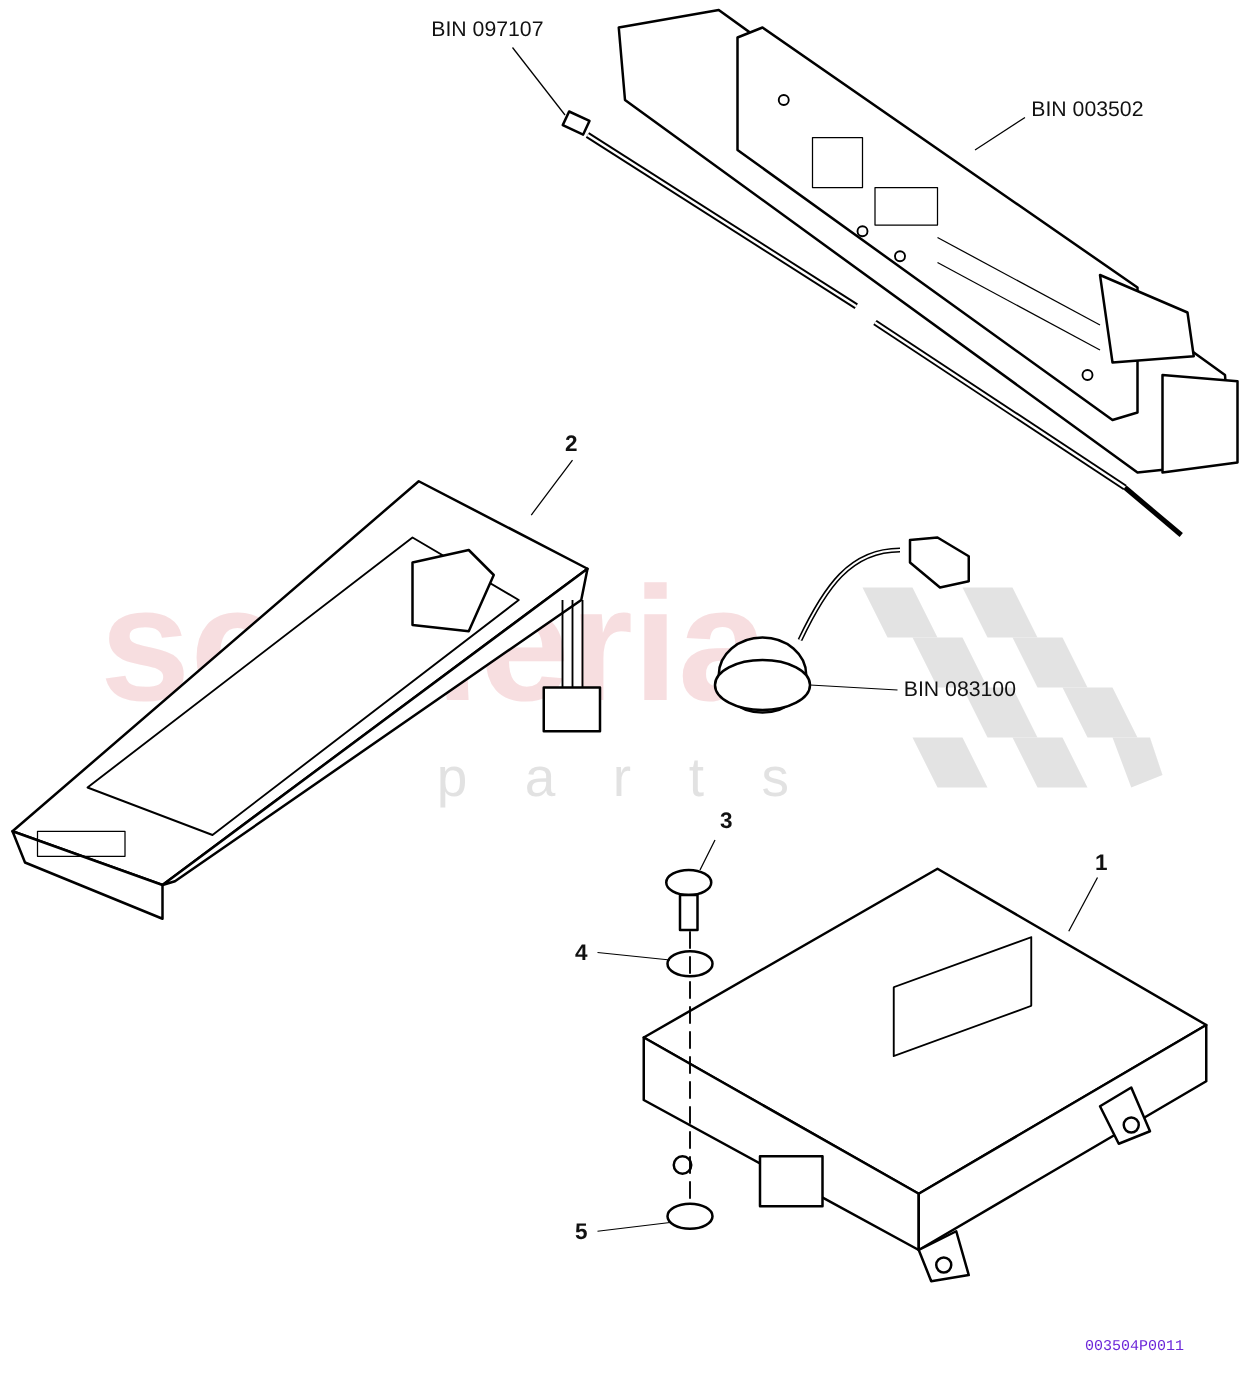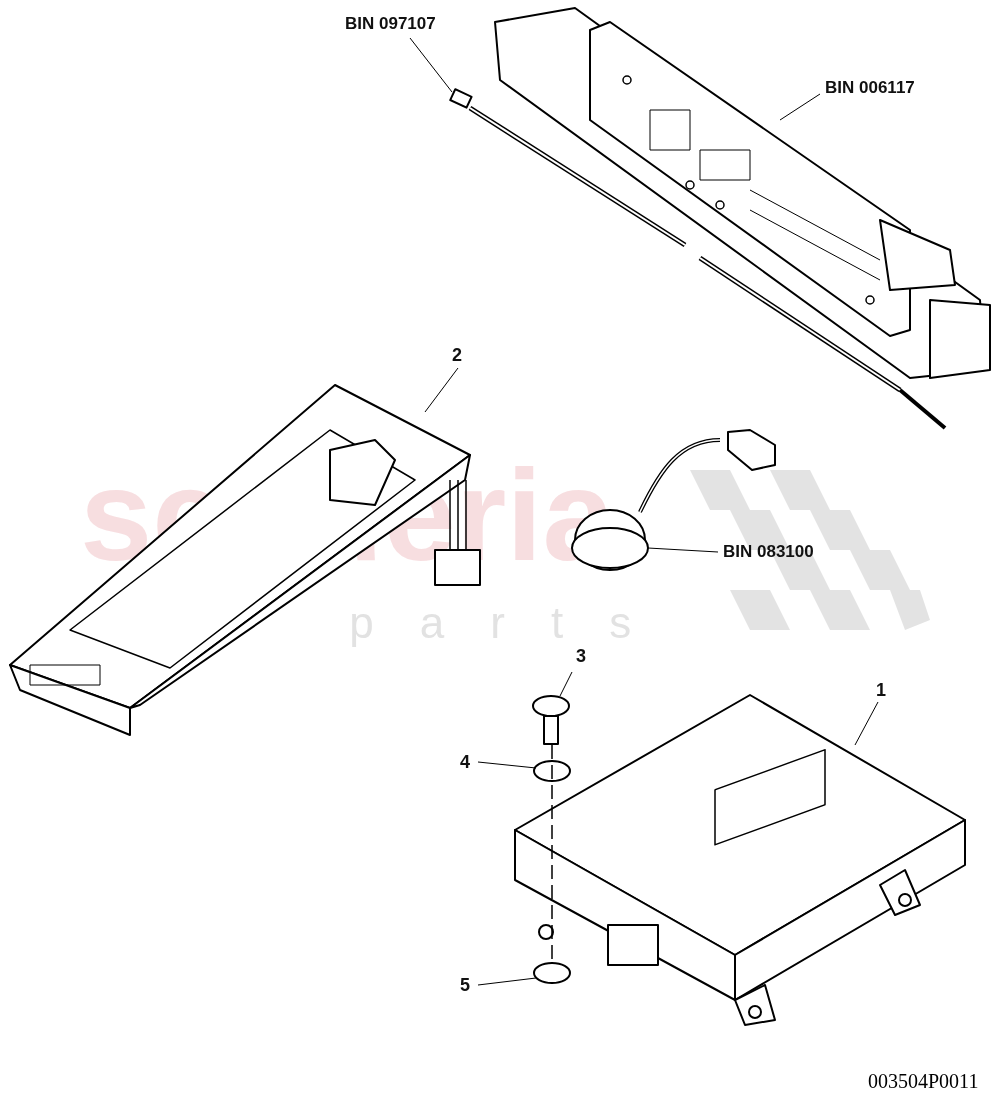--- a/index.html
+++ b/index.html
@@ -1,24 +1,24 @@
 <!DOCTYPE html>
 <html><head>
 <meta charset="utf-8">
 <style>
   html, body { margin: 0; padding: 0; background: #ffffff; }
   body { width: 1004px; height: 1100px; position: relative; overflow: hidden;
          font-family: "Liberation Sans", sans-serif; }
   svg.diagram { position: absolute; left: 0; top: 0; }
-  .lbl { position: absolute; font-weight: bold; font-size: 17px; color: #111;
+  .lbl { position: absolute; font-weight: normal; font-size: 17px; color: #111;
          font-family: "Liberation Sans", sans-serif; white-space: nowrap; }
   .num { position: absolute; font-weight: bold; font-size: 18px; color: #111;
          font-family: "Liberation Sans", sans-serif; }
-  .code { position: absolute; font-size: 20px; color: #000000;
-          font-family: Liberation Serif, serif; }
+  .code { position: absolute; font-size: 12px; color: #6d28d9;
+          font-family: Liberation Mono, monospace; }
   .wm { position: absolute; font-weight: bold; color: rgba(232,160,165,0.35);
         font-family: "Liberation Sans", sans-serif; }
   .wm2 { position: absolute; color: rgba(190,190,190,0.45); letter-spacing: 46px;
          font-family: "Liberation Sans", sans-serif; }
 </style>
 </head>
 <body>
 
 <div class="wm" style="left:80px; top:440px; font-size:130px;">scuderia</div>
 <div class="wm2" style="left:92px; top:598px; font-size:44px;">car parts</div>
@@ -115,21 +115,21 @@
     <line x1="648" y1="548" x2="718" y2="552"></line>
     <line x1="458" y1="368" x2="425" y2="412"></line>
     <line x1="878" y1="702" x2="855" y2="745"></line>
     <line x1="572" y1="672" x2="560" y2="696"></line>
     <line x1="478" y1="762" x2="536" y2="768"></line>
     <line x1="478" y1="985" x2="536" y2="978"></line>
   </g>
 </svg>
 
 <div class="lbl" style="left:345px; top:14px;">BIN 097107</div>
-<div class="lbl" style="left:825px; top:78px;">BIN 006117</div>
+<div class="lbl" style="left:825px; top:78px;">BIN 003502</div>
 <div class="lbl" style="left:723px; top:542px;">BIN 083100</div>
 
 <div class="num" style="left:876px; top:680px;">1</div>
 <div class="num" style="left:452px; top:345px;">2</div>
 <div class="num" style="left:576px; top:646px;">3</div>
 <div class="num" style="left:460px; top:752px;">4</div>
 <div class="num" style="left:460px; top:975px;">5</div>
 
 <div class="code" style="left:868px; top:1070px;">003504P0011</div>
 

